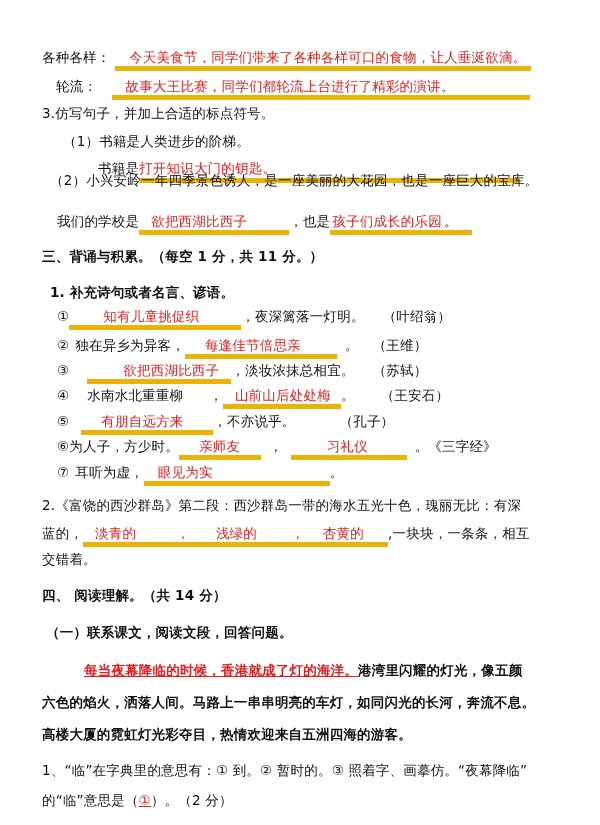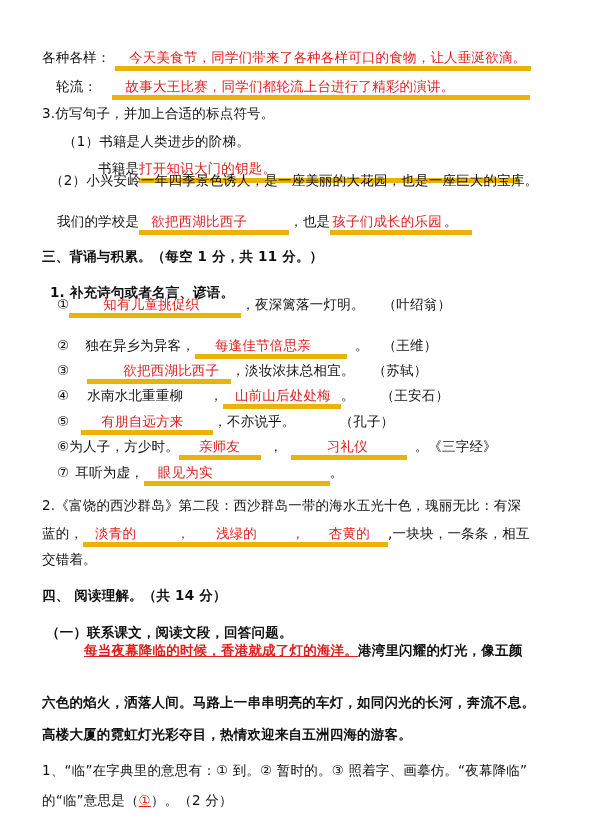--- a/index.html
+++ b/index.html
@@ -46,52 +46,52 @@
   <span>书籍是</span><span class="blank" style="width:380px;"><span class="red" style="padding:0;font-family:Liberation Serif, serif;">打开知识大门的钥匙。</span></span>
 </div>
 <div class="line" style="top:170px; left:50px;">（2）小兴安岭一年四季景色诱人，是一座美丽的大花园，也是一座巨大的宝库。</div>
 <div class="line" style="top:211px; left:57px;">
   <span>我们的学校是</span><span class="blank" style="width:150px;"><span class="red" style="padding-left:12px;">欲把西湖比西子</span></span><span>，也是</span><span class="blank" style="width:142px;"><span class="red" style="padding:0 2px;margin-top:37px;">孩子们成长的乐园</span><span>。</span></span>
 </div>
 
 <div class="line bold" style="top:246px; left:42px;">三、背诵与积累。（每空 1 分，共 11 分。）</div>
 <div class="line bold" style="top:282px; left:50px;">1. 补充诗句或者名言、谚语。</div>
 
-<div class="line" style="top:294px; left:57px;">
+<div class="line" style="top:306px; left:57px;">
   <span>①</span><span class="blank" style="width:172px;"><span class="red" style="padding-left:34px;">知有儿童挑促织</span></span><span>，夜深篱落一灯明。</span><span style="margin-left:18px;">（叶绍翁）</span>
 </div>
 <div class="line" style="top:335px; left:57px;">
-  <span>②</span><span style="margin-left:16px;">独在异乡为异客，</span><span class="blank" style="width:152px;"><span class="red" style="padding-left:20px;">每逢佳节倍思亲</span></span><span style="margin-left:8px;">。</span><span style="margin-left:14px;">（王维）</span>
+  <span>②</span><span style="margin-left:6px;">独在异乡为异客，</span><span class="blank" style="width:152px;"><span class="red" style="padding-left:20px;">每逢佳节倍思亲</span></span><span style="margin-left:8px;">。</span><span style="margin-left:14px;">（王维）</span>
 </div>
 <div class="line" style="top:360px; left:57px;">
   <span>③</span><span class="blank" style="width:144px; margin-left:18px;text-align:center;"><span class="red" style="padding-left:26px;">欲把西湖比西子</span></span><span style="">，淡妆浓抹总相宜。</span><span style="margin-left:18px;">（苏轼）</span>
 </div>
 <div class="line" style="top:385px; left:57px;">
   <span>④</span><span style="margin-left:18px;">水南水北重重柳</span><span style="margin-left:26px;">，</span><span class="blank" style="width:118px;"><span class="red" style="padding-left:12px;">山前山后处处梅</span></span><span>。</span><span style="margin-left:26px;">（王安石）</span>
 </div>
 <div class="line" style="top:411px; left:57px;">
   <span>⑤</span><span class="blank" style="width:132px; margin-left:12px;"><span class="red" style="padding-left:20px;">有朋自远方来</span></span><span>，不亦说乎。</span><span style="margin-left:44px;">（孔子）</span>
 </div>
 <div class="line" style="top:436px; left:57px;">
   <span>⑥</span><span>为人子，方少时。</span><span class="blank" style="width:82px;"><span class="red" style="padding-left:20px;">亲师友</span></span><span style="margin:0 8px;">，</span><span class="blank" style="width:116px;"><span class="red" style="padding-left:36px;">习礼仪</span></span><span style="margin-left:8px;">。《三字经》</span>
 </div>
 <div class="line" style="top:462px; left:57px;">
   <span>⑦</span><span style="margin-left:6px;">耳听为虚，</span><span class="blank" style="width:186px;"><span class="red" style="padding-left:14px;">眼见为实</span></span><span>。</span>
 </div>
 
 <div class="line" style="top:495px; left:42px;">2.《富饶的西沙群岛》第二段：西沙群岛一带的海水五光十色，瑰丽无比：有深</div>
 <div class="line" style="top:523px; left:42px;">
-  <span>蓝的，</span><span class="blank" style="width:305px;"><span class="red" style="padding-left:12px;">淡青的</span><span class="red" style="margin-left:36px;">，</span><span class="red" style="margin-left:22px;margin-top:18px;">浅绿的</span><span class="red" style="margin-left:30px;">，</span><span class="red" style="margin-left:20px;">杏黄的</span></span><span>,一块块，一条条，相互</span>
+  <span>蓝的，</span><span class="blank" style="width:305px;"><span class="red" style="padding-left:12px;">淡青的</span><span class="red" style="margin-left:36px;">，</span><span class="red" style="margin-left:22px;margin-top:18px;">浅绿的</span><span class="red" style="margin-left:30px;">，</span><span class="red" style="margin-left:14px;">杏黄的</span></span><span>,一块块，一条条，相互</span>
 </div>
 <div class="line" style="top:549px; left:42px;">交错着。</div>
 
 <div class="line bold" style="top:585px; left:42px;">四、 阅读理解。（共 14 分）</div>
 <div class="line bold" style="top:622px; left:46px;">（一）联系课文，阅读文段，回答问题。</div>
 
-<div class="line bold" style="top:640px; left:84px;">
+<div class="line bold" style="top:660px; left:84px;">
   <span class="red ul-red">每当夜幕降临的时候，香港就成了灯的海洋。</span><span>港湾里闪耀的灯光，像五颜</span>
 </div>
 <div class="line bold" style="top:692px; left:42px;">六色的焰火，洒落人间。马路上一串串明亮的车灯，如同闪光的长河，奔流不息。</div>
 <div class="line bold" style="top:724px; left:42px;">高楼大厦的霓虹灯光彩夺目，热情欢迎来自五洲四海的游客。</div>
 
 <div class="line" style="top:760px; left:42px;">1、“临”在字典里的意思有：① 到。② 暂时的。③ 照着字、画摹仿。“夜幕降临”</div>
 <div class="line" style="top:790px; left:42px;">
   <span>的“临”意思是（</span><span class="red ul-red">①</span><span>）。（2 分）</span>
 </div>
 

